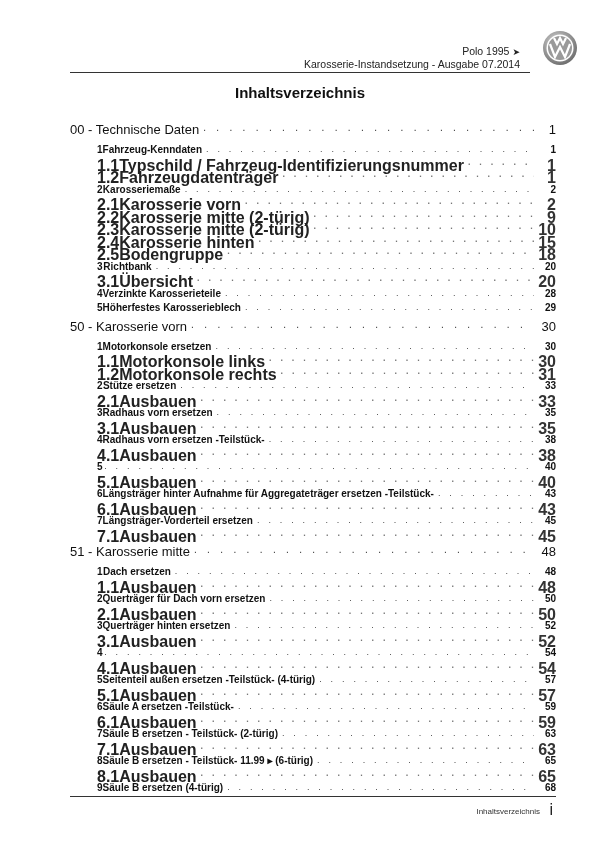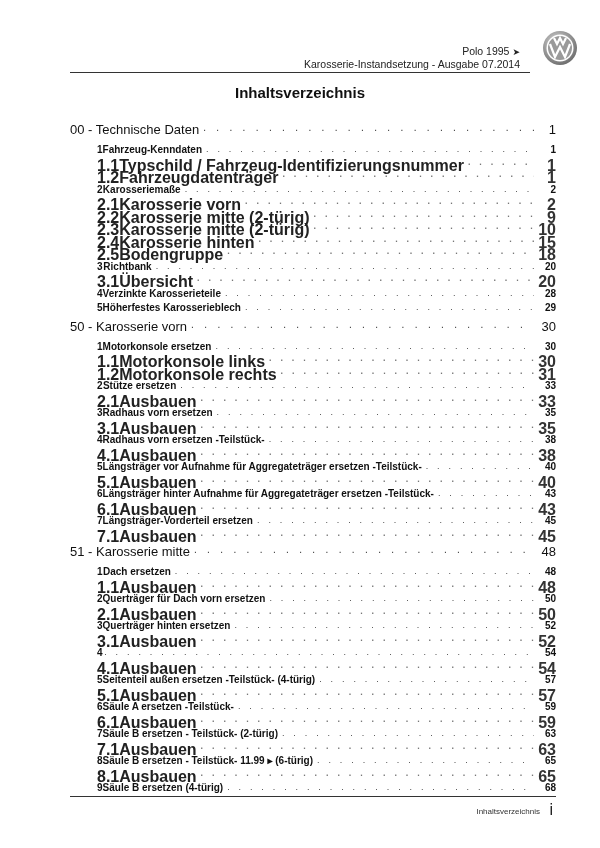--- a/index.html
+++ b/index.html
@@ -198,21 +198,20 @@
       <span class="pg">38</span>
     </div>
     <div class="row lvl2">
       <span class="num">4.1</span>
       <span class="lbl">Ausbauen</span>
       <span class="dots"></span>
       <span class="pg">38</span>
     </div>
     <div class="row lvl1">
       <span class="num">5</span>
-      <span class="lbl">Längsträger vor Aufnahme für Aggregateträger ersetzen -Teilstück-</span>
       <span class="dots"></span>
       <span class="pg">40</span>
     </div>
     <div class="row lvl2">
       <span class="num">5.1</span>
       <span class="lbl">Ausbauen</span>
       <span class="dots"></span>
       <span class="pg">40</span>
     </div>
     <div class="row lvl1">

